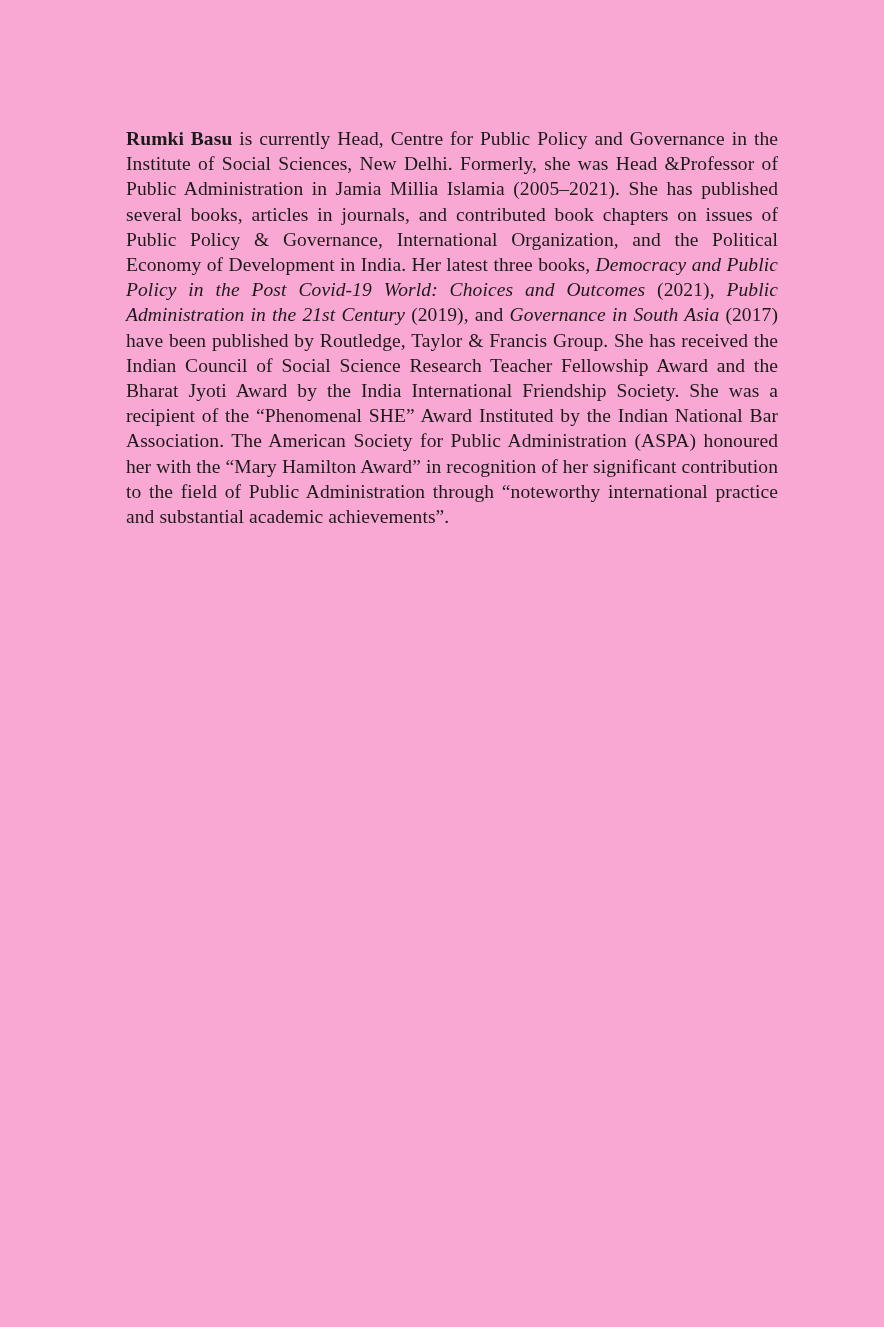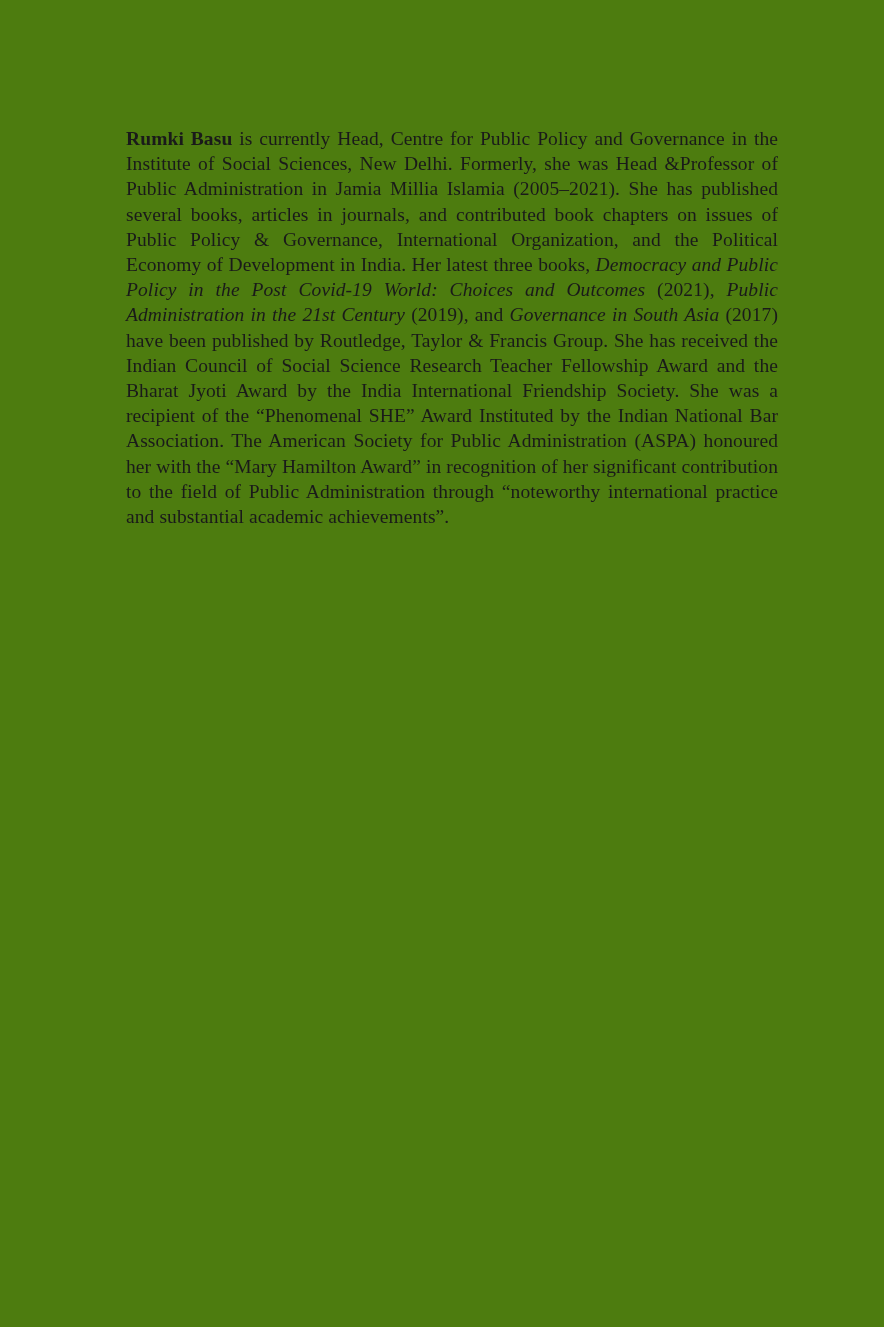--- a/index.html
+++ b/index.html
@@ -10,21 +10,21 @@
   body {
     width: 884px;
     height: 1327px;
     font-family: "Liberation Serif", serif;
     color: #111111;
   }
   .page {
     position: relative;
     width: 884px;
     height: 1327px;
-    background: #4d7c0f;
+    background: #f9a8d4;
     overflow: hidden;
   }
   .bio-block {
     position: absolute;
     left: 126px;
     top: 126px;
     width: 652px;
     text-align: justify;
     text-justify: inter-word;
     font-size: 19.5px;

